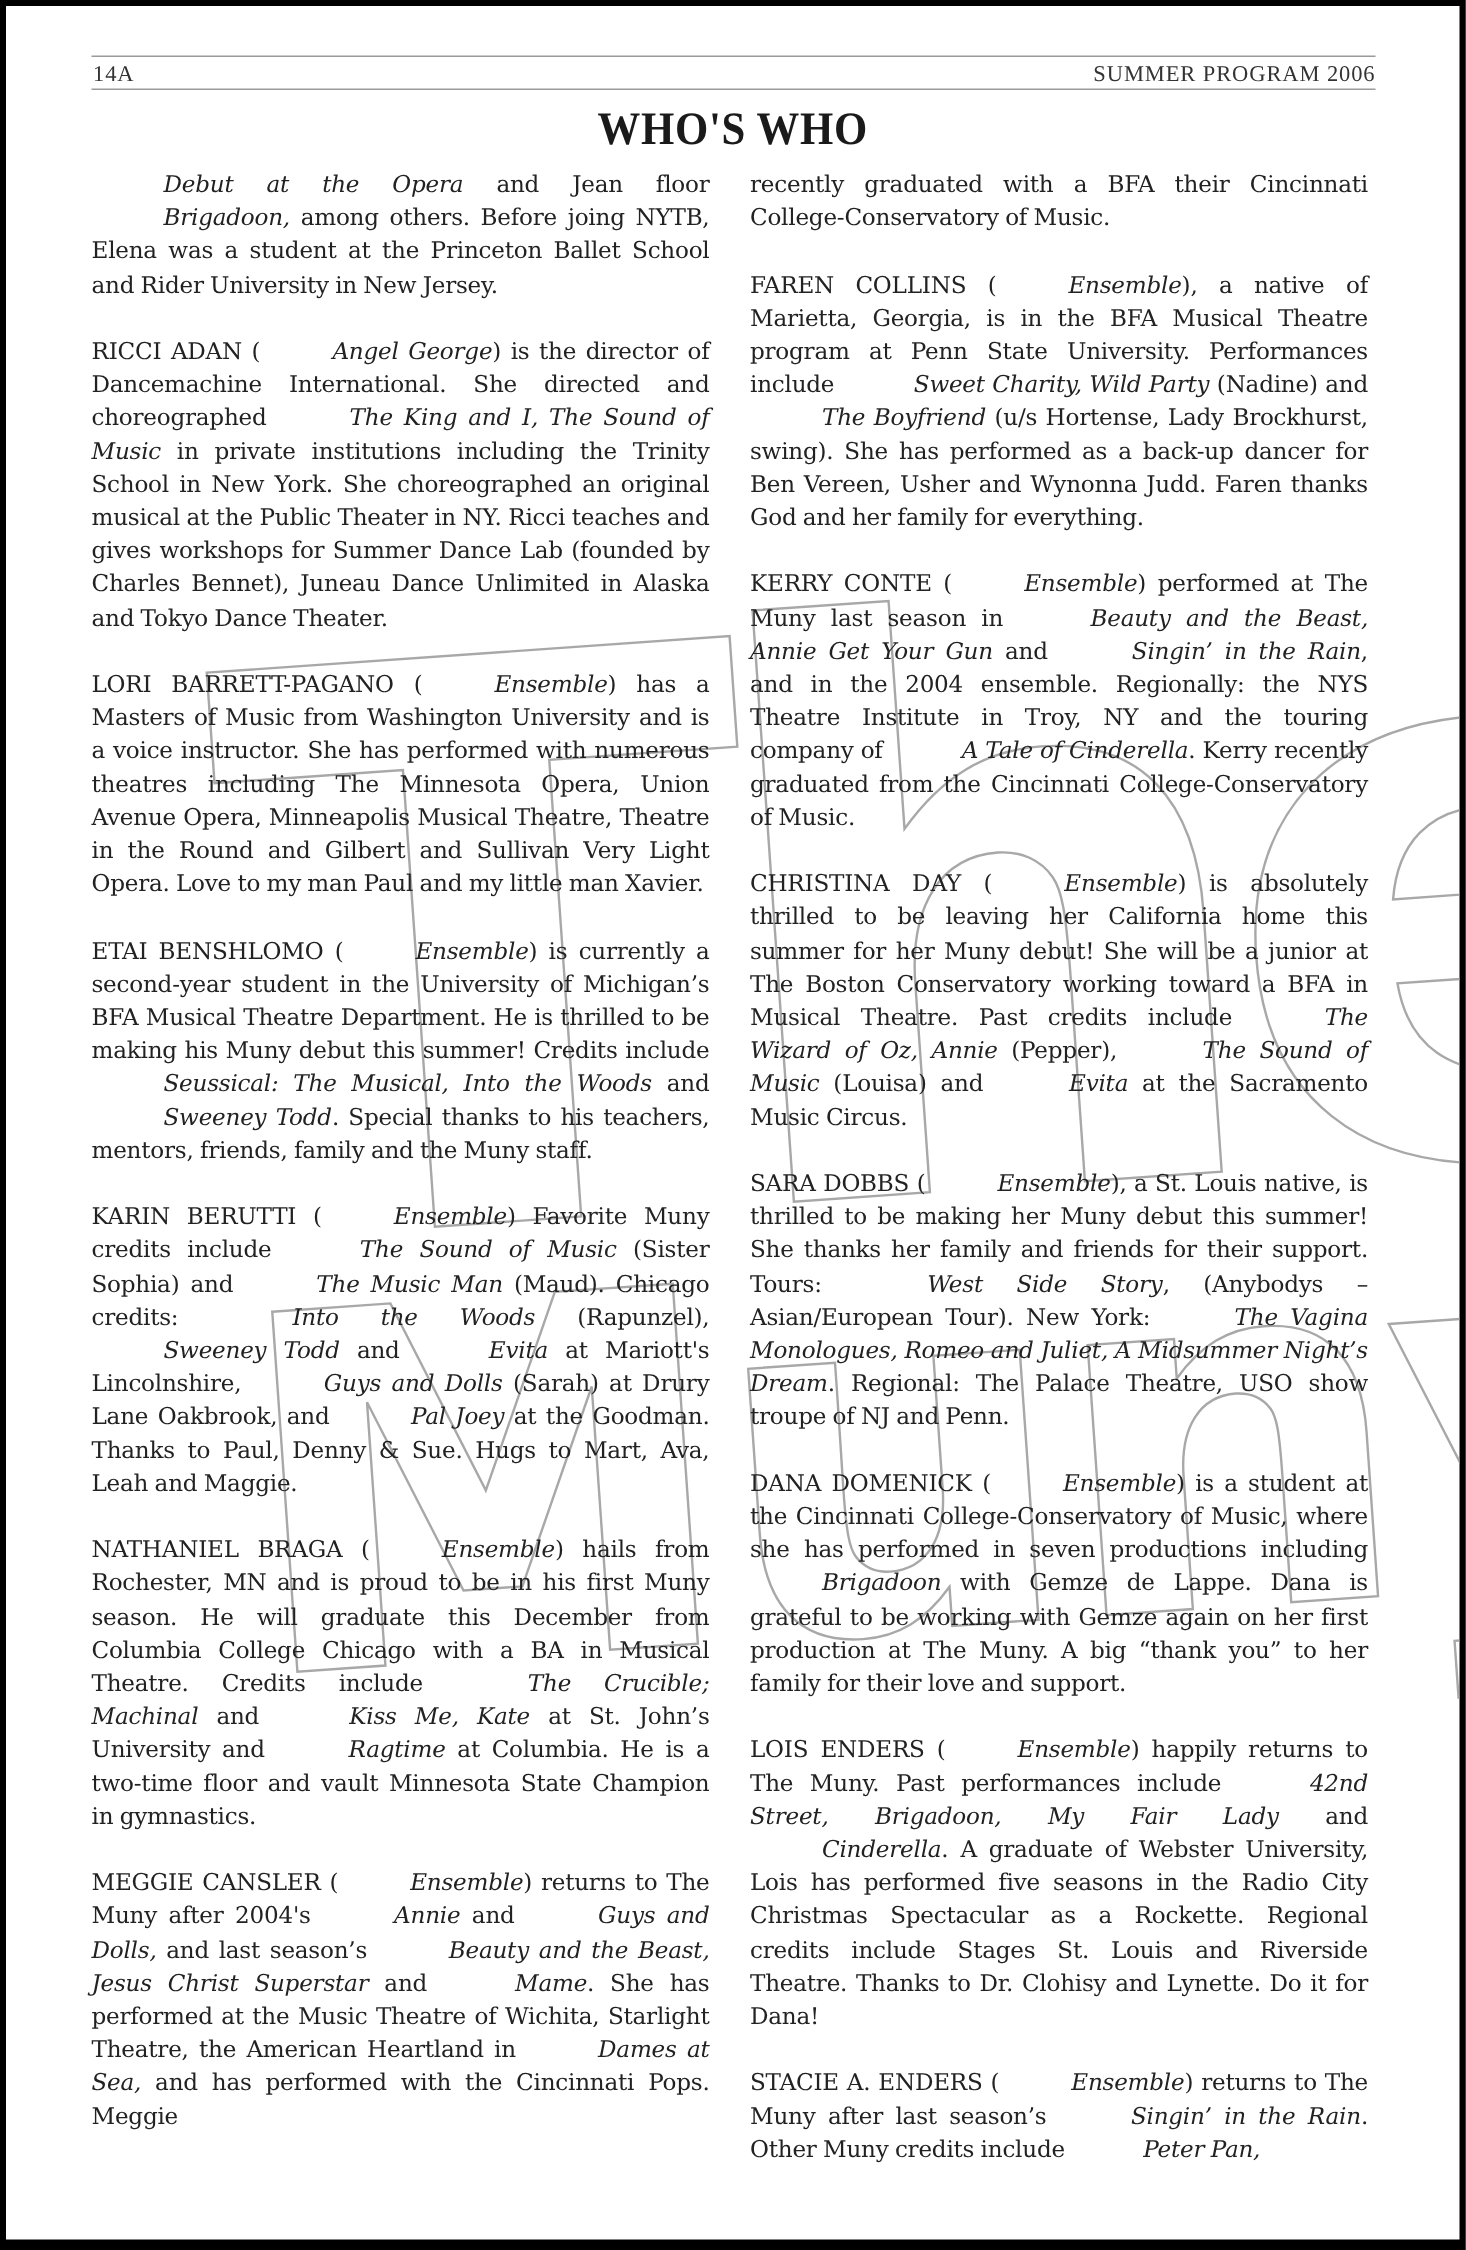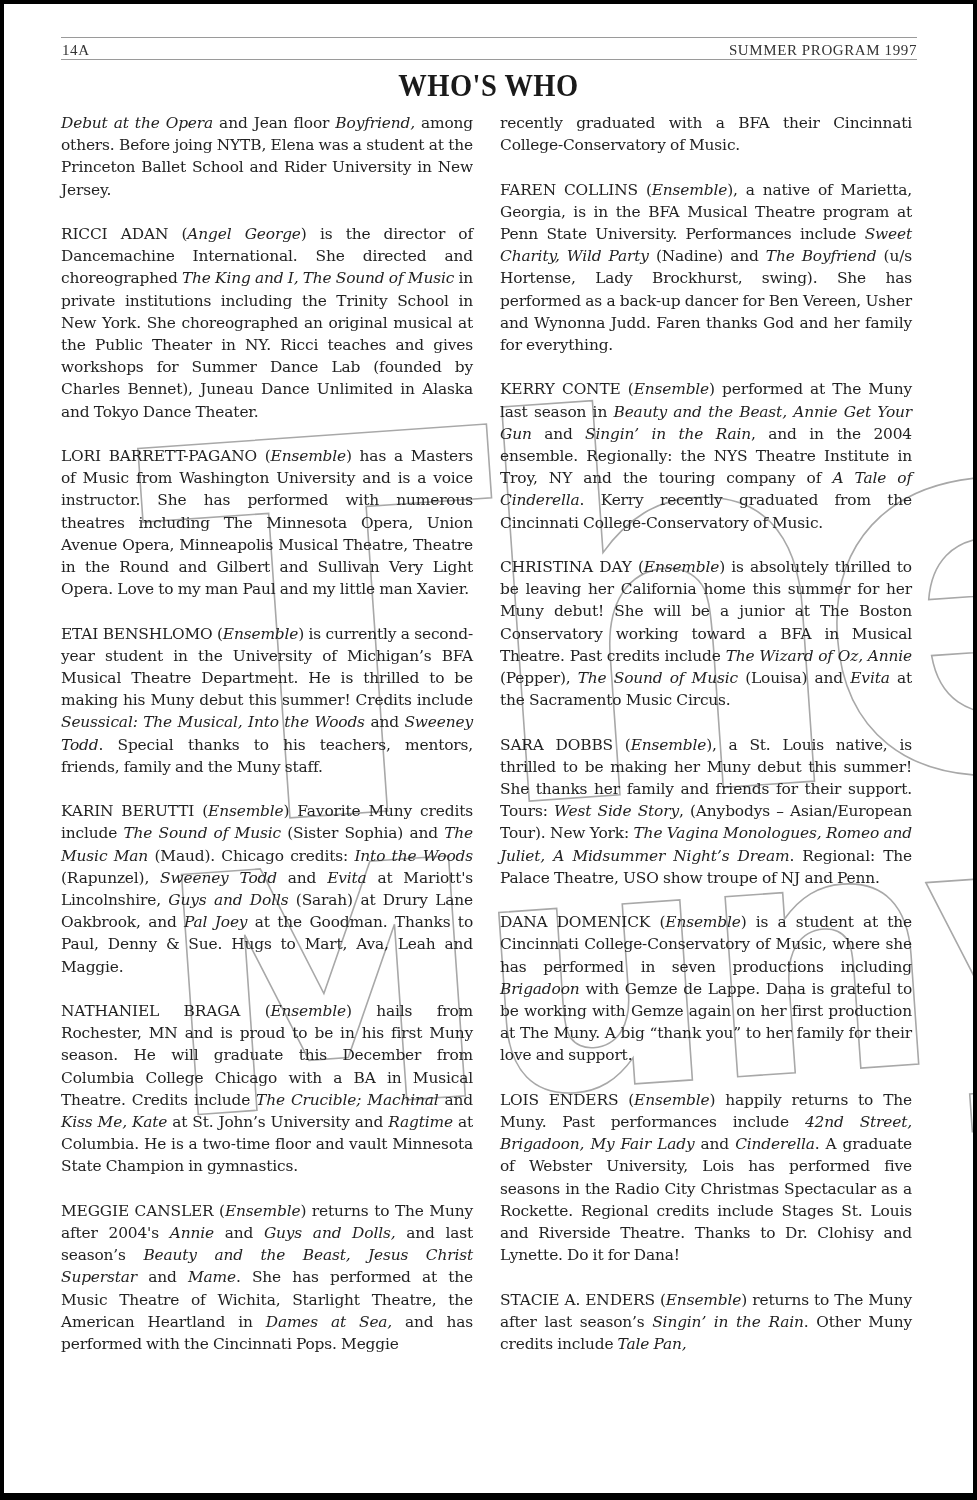--- a/index.html
+++ b/index.html
@@ -24,57 +24,57 @@
   }
   .col {
     position: absolute; top: 108px; width: 412px;
     font-family: "DejaVu Serif", serif; font-size: 15.4px; line-height: 22.2px;
     color: #222; text-align: justify; word-spacing: -0.5px; letter-spacing: -0.15px;
   }
   .col.left { left: 57px; }
   .col.right { left: 496px; }
   .col p { margin: 0 0 22.2px 0; }
   .col .name { font-weight: normal; }
-  .col em { font-style: italic; }
+  .col em { font-style: italic; margin-left: 48px; }
   .watermark {
     position: absolute; left: 0; top: 0; width: 969px; height: 1489px; pointer-events: none;
   }
   .watermark text {
     font-family: "DejaVu Sans", sans-serif; font-weight: bold; fill: none;
     stroke: #a8a8a8; stroke-width: 1.6;
   }
 </style>
 </head>
 <body>
 
 <div class="page">
   <div class="rule top"></div>
   <div class="folio left">14A</div>
-  <div class="folio right">SUMMER PROGRAM 1997</div>
+  <div class="folio right">SUMMER PROGRAM 2006</div>
   <div class="rule bottom"></div>
 
   <div class="title">WHO'S WHO</div>
 
   <svg class="watermark" viewBox="0 0 969 1489">
     <text x="150" y="800" font-size="520" transform="rotate(-4 480 700)" letter-spacing="-30">The</text>
     <text x="150" y="1090" font-size="330" transform="rotate(-4 480 900)" letter-spacing="-10">Muny</text>
   </svg>
 
   <div class="col left">
-      <p><em>Debut at the Opera</em><span> and Jean floor </span><em>Boyfriend,</em><span> among others. Before joing NYTB, Elena was a student at the Princeton Ballet School and Rider University in New Jersey.</span></p>
+      <p><em>Debut at the Opera</em><span> and Jean floor </span><em>Brigadoon,</em><span> among others. Before joing NYTB, Elena was a student at the Princeton Ballet School and Rider University in New Jersey.</span></p>
       <p><span class="name">RICCI ADAN</span><span> (</span><em>Angel George</em><span>) is the director of Dancemachine International. She directed and choreographed </span><em>The King and I, The Sound of Music</em><span> in private institutions including the Trinity School in New York. She choreographed an original musical at the Public Theater in NY. Ricci teaches and gives workshops for Summer Dance Lab (founded by Charles Bennet), Juneau Dance Unlimited in Alaska and Tokyo Dance Theater.</span></p>
       <p><span class="name">LORI BARRETT-PAGANO</span><span> (</span><em>Ensemble</em><span>) has a Masters of Music from Washington University and is a voice instructor. She has performed with numerous theatres including The Minnesota Opera, Union Avenue Opera, Minneapolis Musical Theatre, Theatre in the Round and Gilbert and Sullivan Very Light Opera. Love to my man Paul and my little man Xavier.</span></p>
       <p><span class="name">ETAI BENSHLOMO</span><span> (</span><em>Ensemble</em><span>) is currently a second-year student in the University of Michigan’s BFA Musical Theatre Department. He is thrilled to be making his Muny debut this summer! Credits include </span><em>Seussical: The Musical, Into the Woods</em><span> and </span><em>Sweeney Todd</em><span>. Special thanks to his teachers, mentors, friends, family and the Muny staff.</span></p>
       <p><span class="name">KARIN BERUTTI</span><span> (</span><em>Ensemble</em><span>) Favorite Muny credits include </span><em>The Sound of Music</em><span> (Sister Sophia) and </span><em>The Music Man</em><span> (Maud). Chicago credits: </span><em>Into the Woods</em><span> (Rapunzel), </span><em>Sweeney Todd</em><span> and </span><em>Evita</em><span> at Mariott's Lincolnshire, </span><em>Guys and Dolls</em><span> (Sarah) at Drury Lane Oakbrook, and </span><em>Pal Joey</em><span> at the Goodman. Thanks to Paul, Denny &amp; Sue. Hugs to Mart, Ava, Leah and Maggie.</span></p>
       <p><span class="name">NATHANIEL BRAGA</span><span> (</span><em>Ensemble</em><span>) hails from Rochester, MN and is proud to be in his first Muny season. He will graduate this December from Columbia College Chicago with a BA in Musical Theatre. Credits include </span><em>The Crucible; Machinal</em><span> and </span><em>Kiss Me, Kate</em><span> at St. John’s University and </span><em>Ragtime</em><span> at Columbia. He is a two-time floor and vault Minnesota State Champion in gymnastics.</span></p>
       <p><span class="name">MEGGIE CANSLER</span><span> (</span><em>Ensemble</em><span>) returns to The Muny after 2004's </span><em>Annie</em><span> and </span><em>Guys and Dolls,</em><span> and last season’s </span><em>Beauty and the Beast, Jesus Christ Superstar</em><span> and </span><em>Mame</em><span>. She has performed at the Music Theatre of Wichita, Starlight Theatre, the American Heartland in </span><em>Dames at Sea,</em><span> and has performed with the Cincinnati Pops. Meggie</span></p>
     </div>
   <div class="col right">
       <p><span>recently graduated with a BFA their Cincinnati College-Conservatory of Music.</span></p>
       <p><span class="name">FAREN COLLINS</span><span> (</span><em>Ensemble</em><span>), a native of Marietta, Georgia, is in the BFA Musical Theatre program at Penn State University. Performances include </span><em>Sweet Charity, Wild Party</em><span> (Nadine) and </span><em>The Boyfriend</em><span> (u/s Hortense, Lady Brockhurst, swing). She has performed as a back-up dancer for Ben Vereen, Usher and Wynonna Judd. Faren thanks God and her family for everything.</span></p>
       <p><span class="name">KERRY CONTE</span><span> (</span><em>Ensemble</em><span>) performed at The Muny last season in </span><em>Beauty and the Beast, Annie Get Your Gun</em><span> and </span><em>Singin’ in the Rain</em><span>, and in the 2004 ensemble. Regionally: the NYS Theatre Institute in Troy, NY and the touring company of </span><em>A Tale of Cinderella</em><span>. Kerry recently graduated from the Cincinnati College-Conservatory of Music.</span></p>
       <p><span class="name">CHRISTINA DAY</span><span> (</span><em>Ensemble</em><span>) is absolutely thrilled to be leaving her California home this summer for her Muny debut! She will be a junior at The Boston Conservatory working toward a BFA in Musical Theatre. Past credits include </span><em>The Wizard of Oz, Annie</em><span> (Pepper), </span><em>The Sound of Music</em><span> (Louisa) and </span><em>Evita</em><span> at the Sacramento Music Circus.</span></p>
       <p><span class="name">SARA DOBBS</span><span> (</span><em>Ensemble</em><span>), a St. Louis native, is thrilled to be making her Muny debut this summer! She thanks her family and friends for their support. Tours: </span><em>West Side Story</em><span>, (Anybodys – Asian/European Tour). New York: </span><em>The Vagina Monologues, Romeo and Juliet, A Midsummer Night’s Dream</em><span>. Regional: The Palace Theatre, USO show troupe of NJ and Penn.</span></p>
       <p><span class="name">DANA DOMENICK</span><span> (</span><em>Ensemble</em><span>) is a student at the Cincinnati College-Conservatory of Music, where she has performed in seven productions including </span><em>Brigadoon</em><span> with Gemze de Lappe. Dana is grateful to be working with Gemze again on her first production at The Muny. A big “thank you” to her family for their love and support.</span></p>
       <p><span class="name">LOIS ENDERS</span><span> (</span><em>Ensemble</em><span>) happily returns to The Muny. Past performances include </span><em>42nd Street, Brigadoon, My Fair Lady</em><span> and </span><em>Cinderella</em><span>. A graduate of Webster University, Lois has performed five seasons in the Radio City Christmas Spectacular as a Rockette. Regional credits include Stages St. Louis and Riverside Theatre. Thanks to Dr. Clohisy and Lynette. Do it for Dana!</span></p>
-      <p><span class="name">STACIE A. ENDERS</span><span> (</span><em>Ensemble</em><span>) returns to The Muny after last season’s </span><em>Singin’ in the Rain</em><span>. Other Muny credits include </span><em>Tale Pan,</em></p>
+      <p><span class="name">STACIE A. ENDERS</span><span> (</span><em>Ensemble</em><span>) returns to The Muny after last season’s </span><em>Singin’ in the Rain</em><span>. Other Muny credits include </span><em>Peter Pan,</em></p>
     </div>
 </div>
 
 </body></html>

